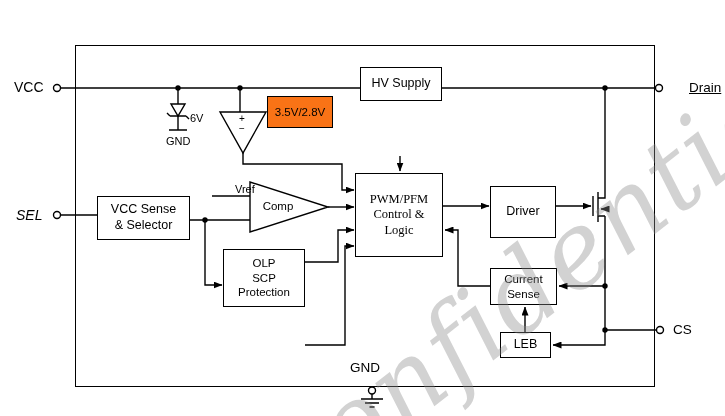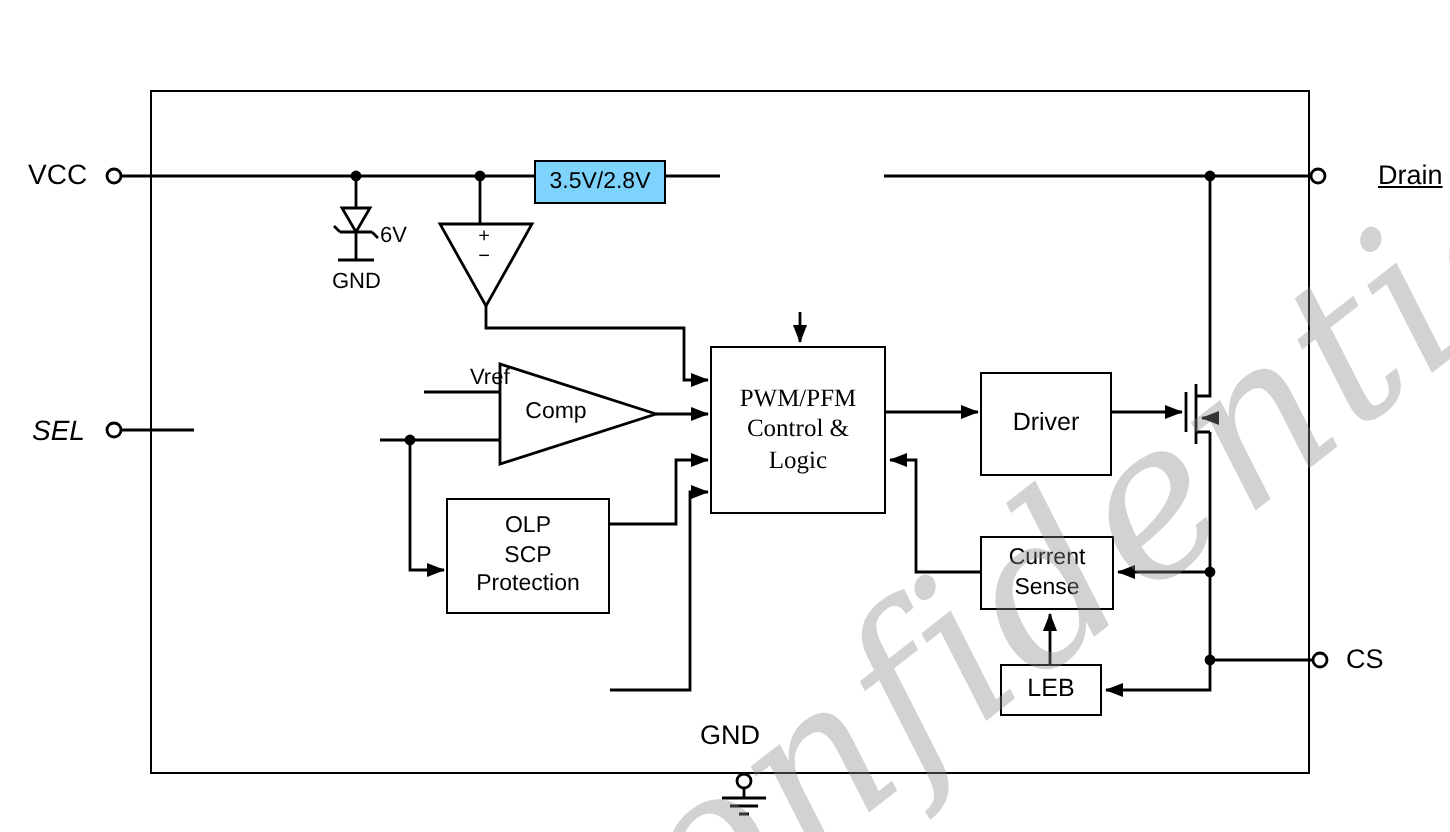--- a/index.html
+++ b/index.html
@@ -6,22 +6,22 @@
   .stage{position:relative;width:725px;height:416px;background:#fff;overflow:hidden;
          font-family:"Liberation Sans",sans-serif;color:#000;}
   .title{position:absolute;left:8px;top:6px;font-size:14px;font-weight:700;z-index:3;}
   .outer{position:absolute;left:75px;top:45px;width:580px;height:342px;
          border:1.7px solid #000;box-sizing:border-box;z-index:1;background:#fff;}
   svg.wires{position:absolute;left:0;top:0;z-index:2;}
   .block{position:absolute;box-sizing:border-box;border:1.5px solid #000;background:#fff;
          display:flex;align-items:center;justify-content:center;text-align:center;
          white-space:pre-line;font-size:12.5px;line-height:1.25;z-index:3;}
   .lbl{position:absolute;z-index:3;white-space:pre-line;}
-  .regbox{position:absolute;left:267px;top:80px;width:66px;height:22px;box-sizing:border-box;
-          border:1.3px solid #000;background:#7dd3fc;display:flex;align-items:center;
+  .regbox{position:absolute;left:267px;top:96px;width:66px;height:32px;box-sizing:border-box;
+          border:1.3px solid #000;background:#f97316;display:flex;align-items:center;
           justify-content:center;font-size:11.5px;z-index:4;}
   .regmarks{position:absolute;left:232px;top:114px;width:20px;text-align:center;
             font-size:10px;line-height:10px;z-index:3;white-space:pre-line;}
   .watermark{position:absolute;left:180px;top:225px;width:700px;z-index:6;
              font-family:"DejaVu Serif",serif;font-style:italic;font-size:105px;
              color:rgba(138,138,138,0.38);transform:rotate(-38deg);
              letter-spacing:2px;text-align:center;pointer-events:none;}
 </style>
 </head>
 <body>
@@ -91,30 +91,33 @@
 
     <g fill="#fff" stroke="#000" stroke-width="1.4">
       <circle cx="57" cy="88" r="3.5"></circle>
       <circle cx="57" cy="215" r="3.5"></circle>
       <circle cx="659" cy="88" r="3.5"></circle>
       <circle cx="660" cy="330" r="3.5"></circle>
       <circle cx="372" cy="390.5" r="3.5"></circle>
     </g>
   </svg>
 
+  <div class="block" style="left:360px;top:67px;width:82px;height:34px;">HV Supply</div>
   <div class="block" style="left:355px;top:173px;width:88px;height:84px;font-family:Liberation Serif, serif;">PWM/PFM
 Control &amp;
 Logic</div>
   <div class="block" style="left:490px;top:186px;width:66px;height:52px;">Driver</div>
   <div class="block" style="left:490px;top:268px;width:67px;height:37px;font-size:11.5px;">Current
 Sense</div>
   <div class="block" style="left:500px;top:332px;width:51px;height:26px;">LEB</div>
   <div class="block" style="left:223px;top:249px;width:82px;height:58px;font-size:11.5px;">OLP
 SCP
 Protection</div>
+  <div class="block" style="left:97px;top:196px;width:93px;height:44px;">VCC Sense
+&amp; Selector</div>
 
   <div class="regbox">3.5V/2.8V</div>
   <div class="regmarks">+
 −</div>
   <div class="lbl" style="left:253px;top:200px;width:50px;text-align:center;font-size:11.5px;">Comp</div>
 
   <div class="lbl" style="left:213px;top:183px;font-size:11px;margin-left:22px;">Vref</div>
   <div class="lbl" style="left:190px;top:112px;font-size:11px;">6V</div>
   <div class="lbl" style="left:166px;top:135px;font-size:11px;">GND</div>
 

